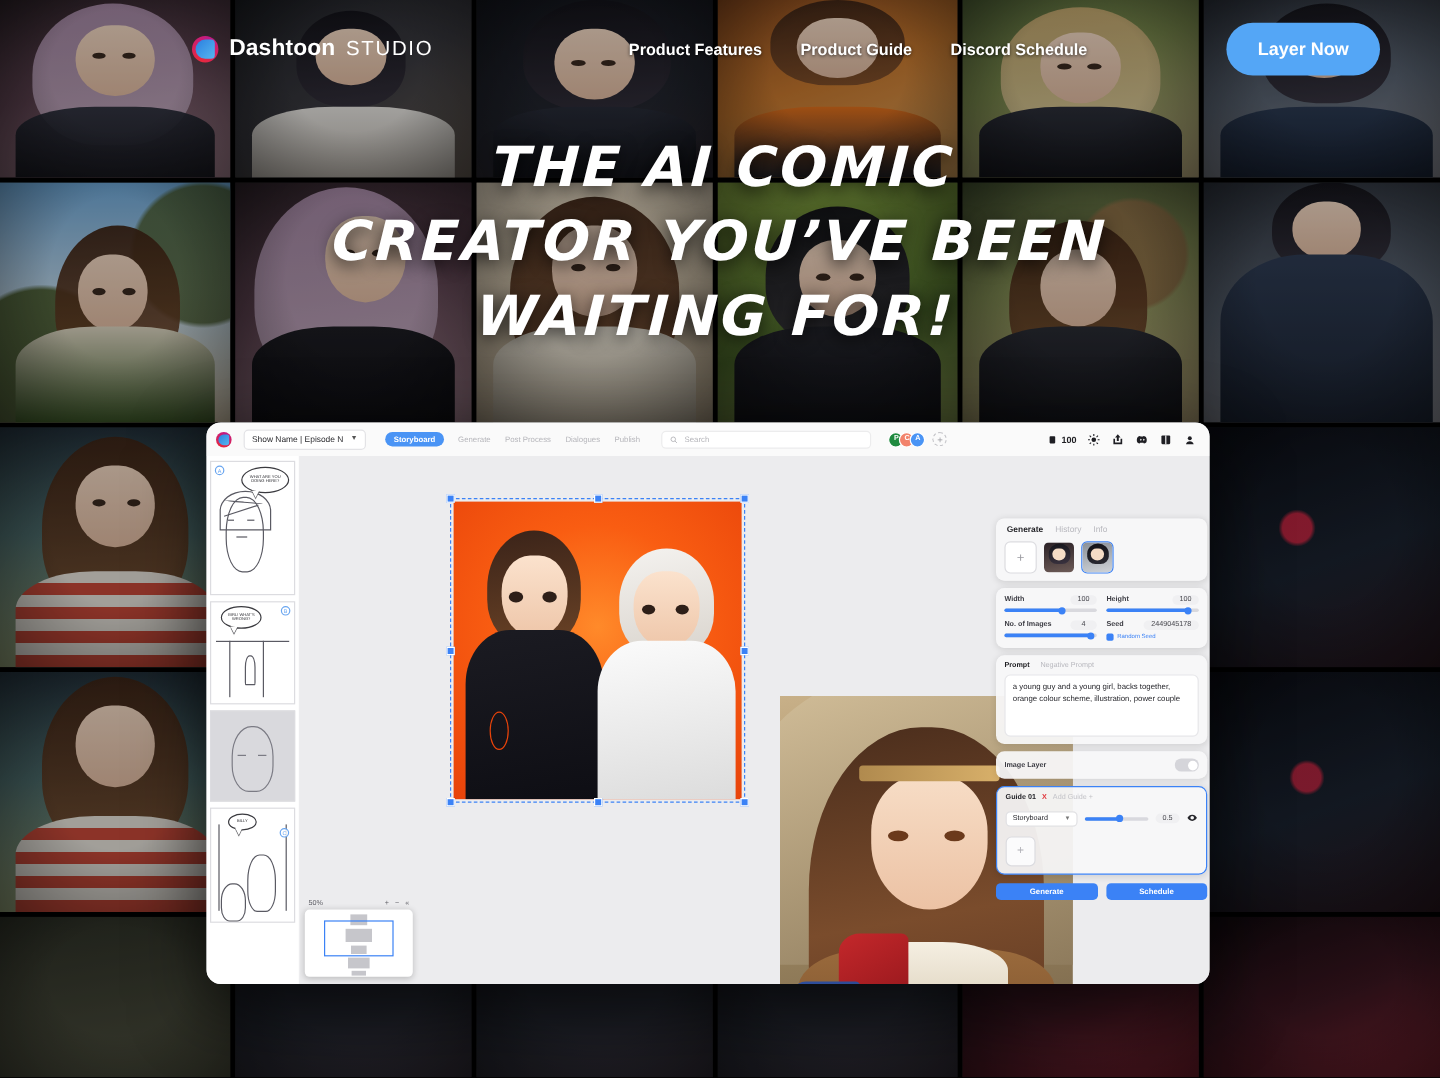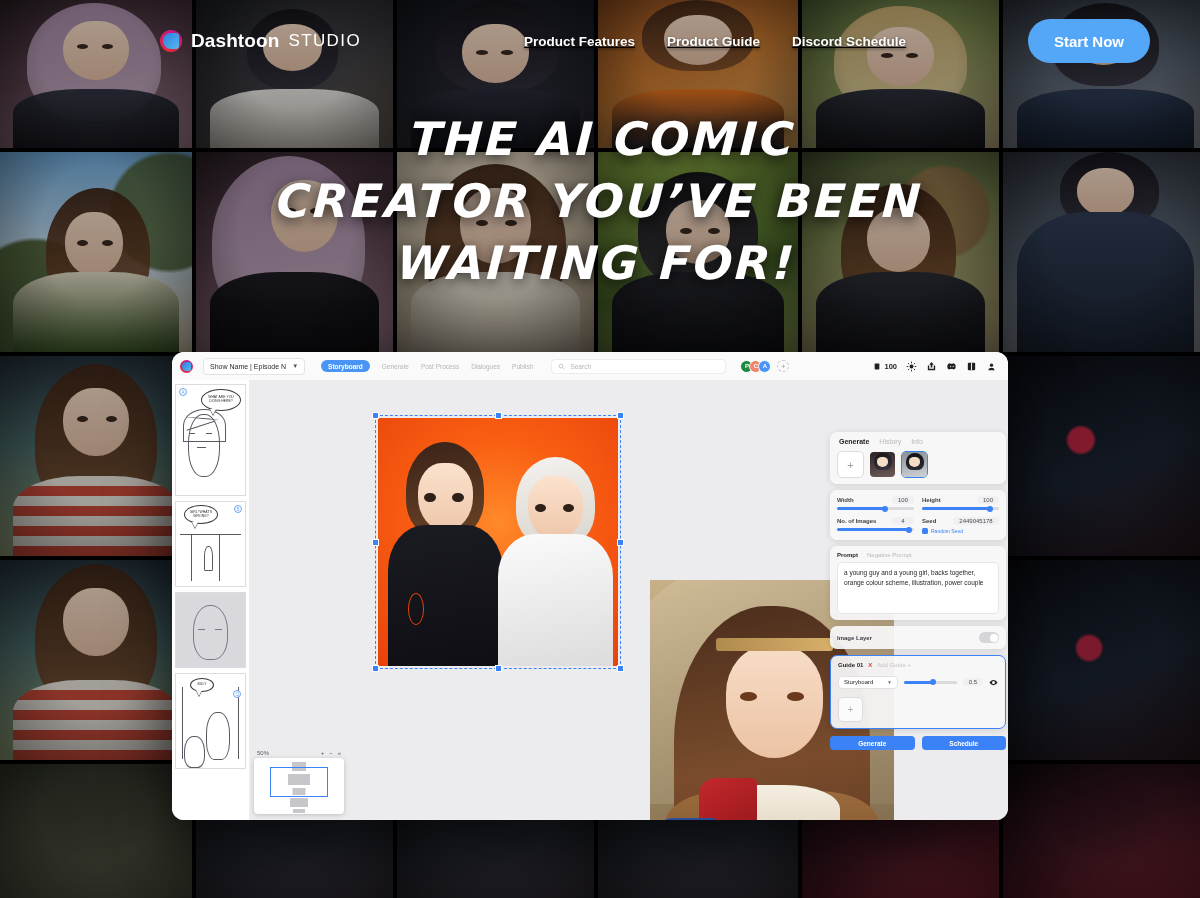--- a/index.html
+++ b/index.html
@@ -52,21 +52,21 @@
   #navbar { position:absolute; left:0; top:0; width:1200px; height:82px; z-index:40;
             display:flex; align-items:center; padding:0 28px; }
   #brand { display:flex; align-items:center; gap:9px; margin-left:132px; }
   #logo-mark { width:22px; height:22px; border-radius:50%; position:relative;
                background:conic-gradient(from 200deg,#e8283c,#c01a86,#e8283c); flex:0 0 auto; }
   #logo-mark::after { content:""; position:absolute; left:3px; top:3px; width:16px; height:16px;
                border-radius:50% 20% 20% 50%;
                background:linear-gradient(135deg,#2b7fe0,#57b7ef); }
   .brand-name { color:#fff; font-size:19px; font-weight:700; letter-spacing:.1px; }
   .brand-sub  { color:#fff; font-size:17px; font-weight:400; letter-spacing:1.4px; }
-  #nav-links { display:flex; align-items:center; gap:32px; margin-left:163px;text-decoration:underline; }
+  #nav-links { display:flex; align-items:center; gap:32px; margin-left:163px; }
   .nav-link { color:#fff; font-size:13.5px; font-weight:600; text-decoration:none; white-space:nowrap;
               text-shadow:0 1px 3px rgba(0,0,0,.7); cursor:pointer; }
   #start-now { margin-left:auto; margin-right:22px; background:#54a6f6; color:#fff;
                border:none; border-radius:22px; padding:0 26px; height:44px;
                font-size:15px; font-weight:700; cursor:pointer; font-family:inherit; }
 
   
   #headline { position:absolute; z-index:30; left:0; right:0; top:108px; text-align:center;
               color:#fff; font-family:"DejaVu Sans", sans-serif; font-weight:700;
               font-size:46px; line-height:62px; letter-spacing:2.5px;
@@ -462,21 +462,21 @@
     <div id="brand">
       <div id="logo-mark"></div>
       <span class="brand-name">Dashtoon</span>
       <span class="brand-sub">STUDIO</span>
     </div>
     <div id="nav-links">
       <a class="nav-link">Product Features</a>
       <a class="nav-link">Product Guide</a>
       <a class="nav-link">Discord Schedule</a>
     </div>
-    <button id="start-now">Start Now</button>
+    <button id="start-now">Layer Now</button>
   </div>
 
   <div id="headline">
     <span class="ln">THE AI COMIC</span>
     <span class="ln">CREATOR YOU’VE BEEN</span>
     <span class="ln">WAITING FOR!</span>
   </div>
 
   <div id="app-window">
 

